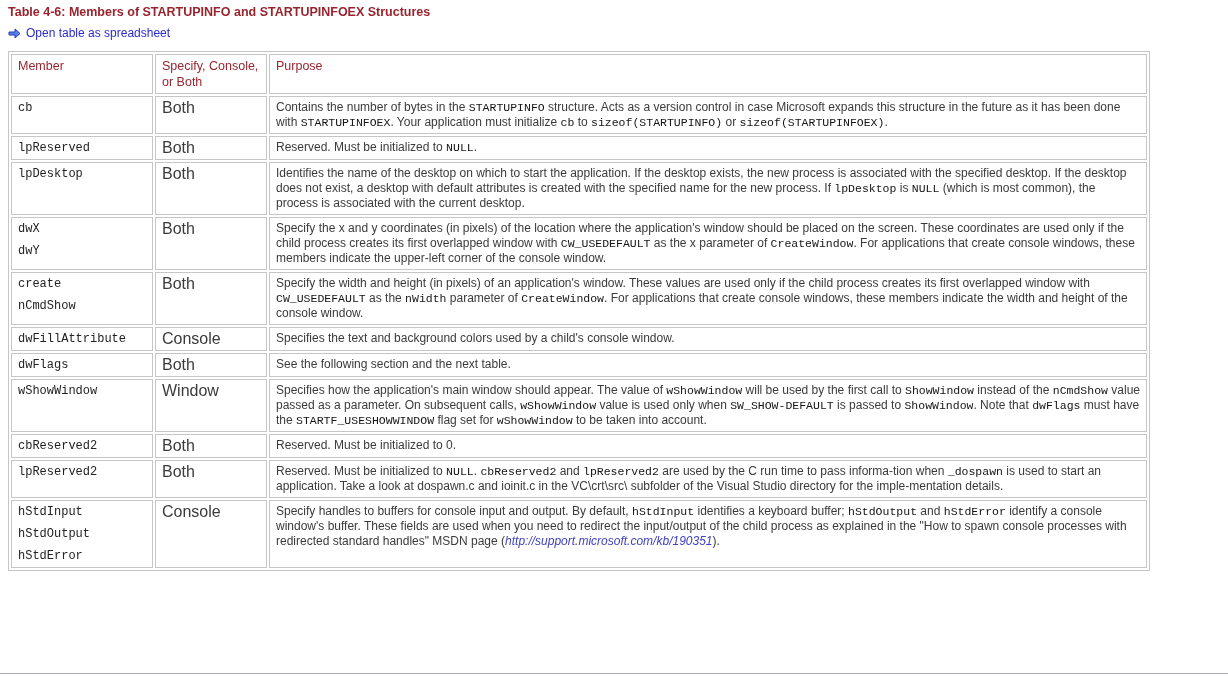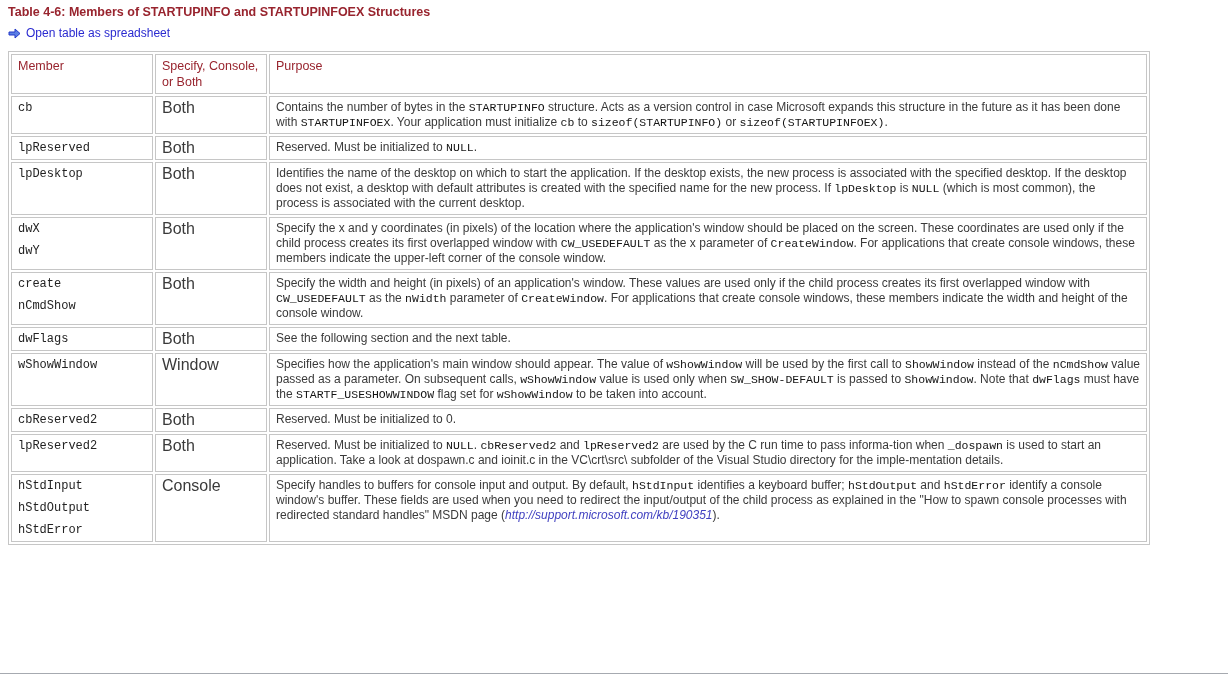--- a/index.html
+++ b/index.html
@@ -120,20 +120,27 @@
         <tr>
           <td class="member-cell">
             <div class="member-name">create</div>
             <div class="member-name">nCmdShow</div>
           </td>
           <td class="scope-cell">Both</td>
           <td class="purpose-cell">Specify the width and height (in pixels) of an application's window. These values are used only if the child process creates its first overlapped window with <span class="code">CW_USEDEFAULT</span> as the <span class="code">nWidth</span> parameter of <span class="code">CreateWindow</span>. For applications that create console windows, these members indicate the width and height of the console window.</td>
         </tr>
         <tr>
           <td class="member-cell">
+            <div class="member-name">dwFillAttribute</div>
+          </td>
+          <td class="scope-cell">Console</td>
+          <td class="purpose-cell">Specifies the text and background colors used by a child's console window.</td>
+        </tr>
+        <tr>
+          <td class="member-cell">
             <div class="member-name">dwFlags</div>
           </td>
           <td class="scope-cell">Both</td>
           <td class="purpose-cell">See the following section and the next table.</td>
         </tr>
         <tr>
           <td class="member-cell">
             <div class="member-name">wShowWindow</div>
           </td>
           <td class="scope-cell">Window</td>

